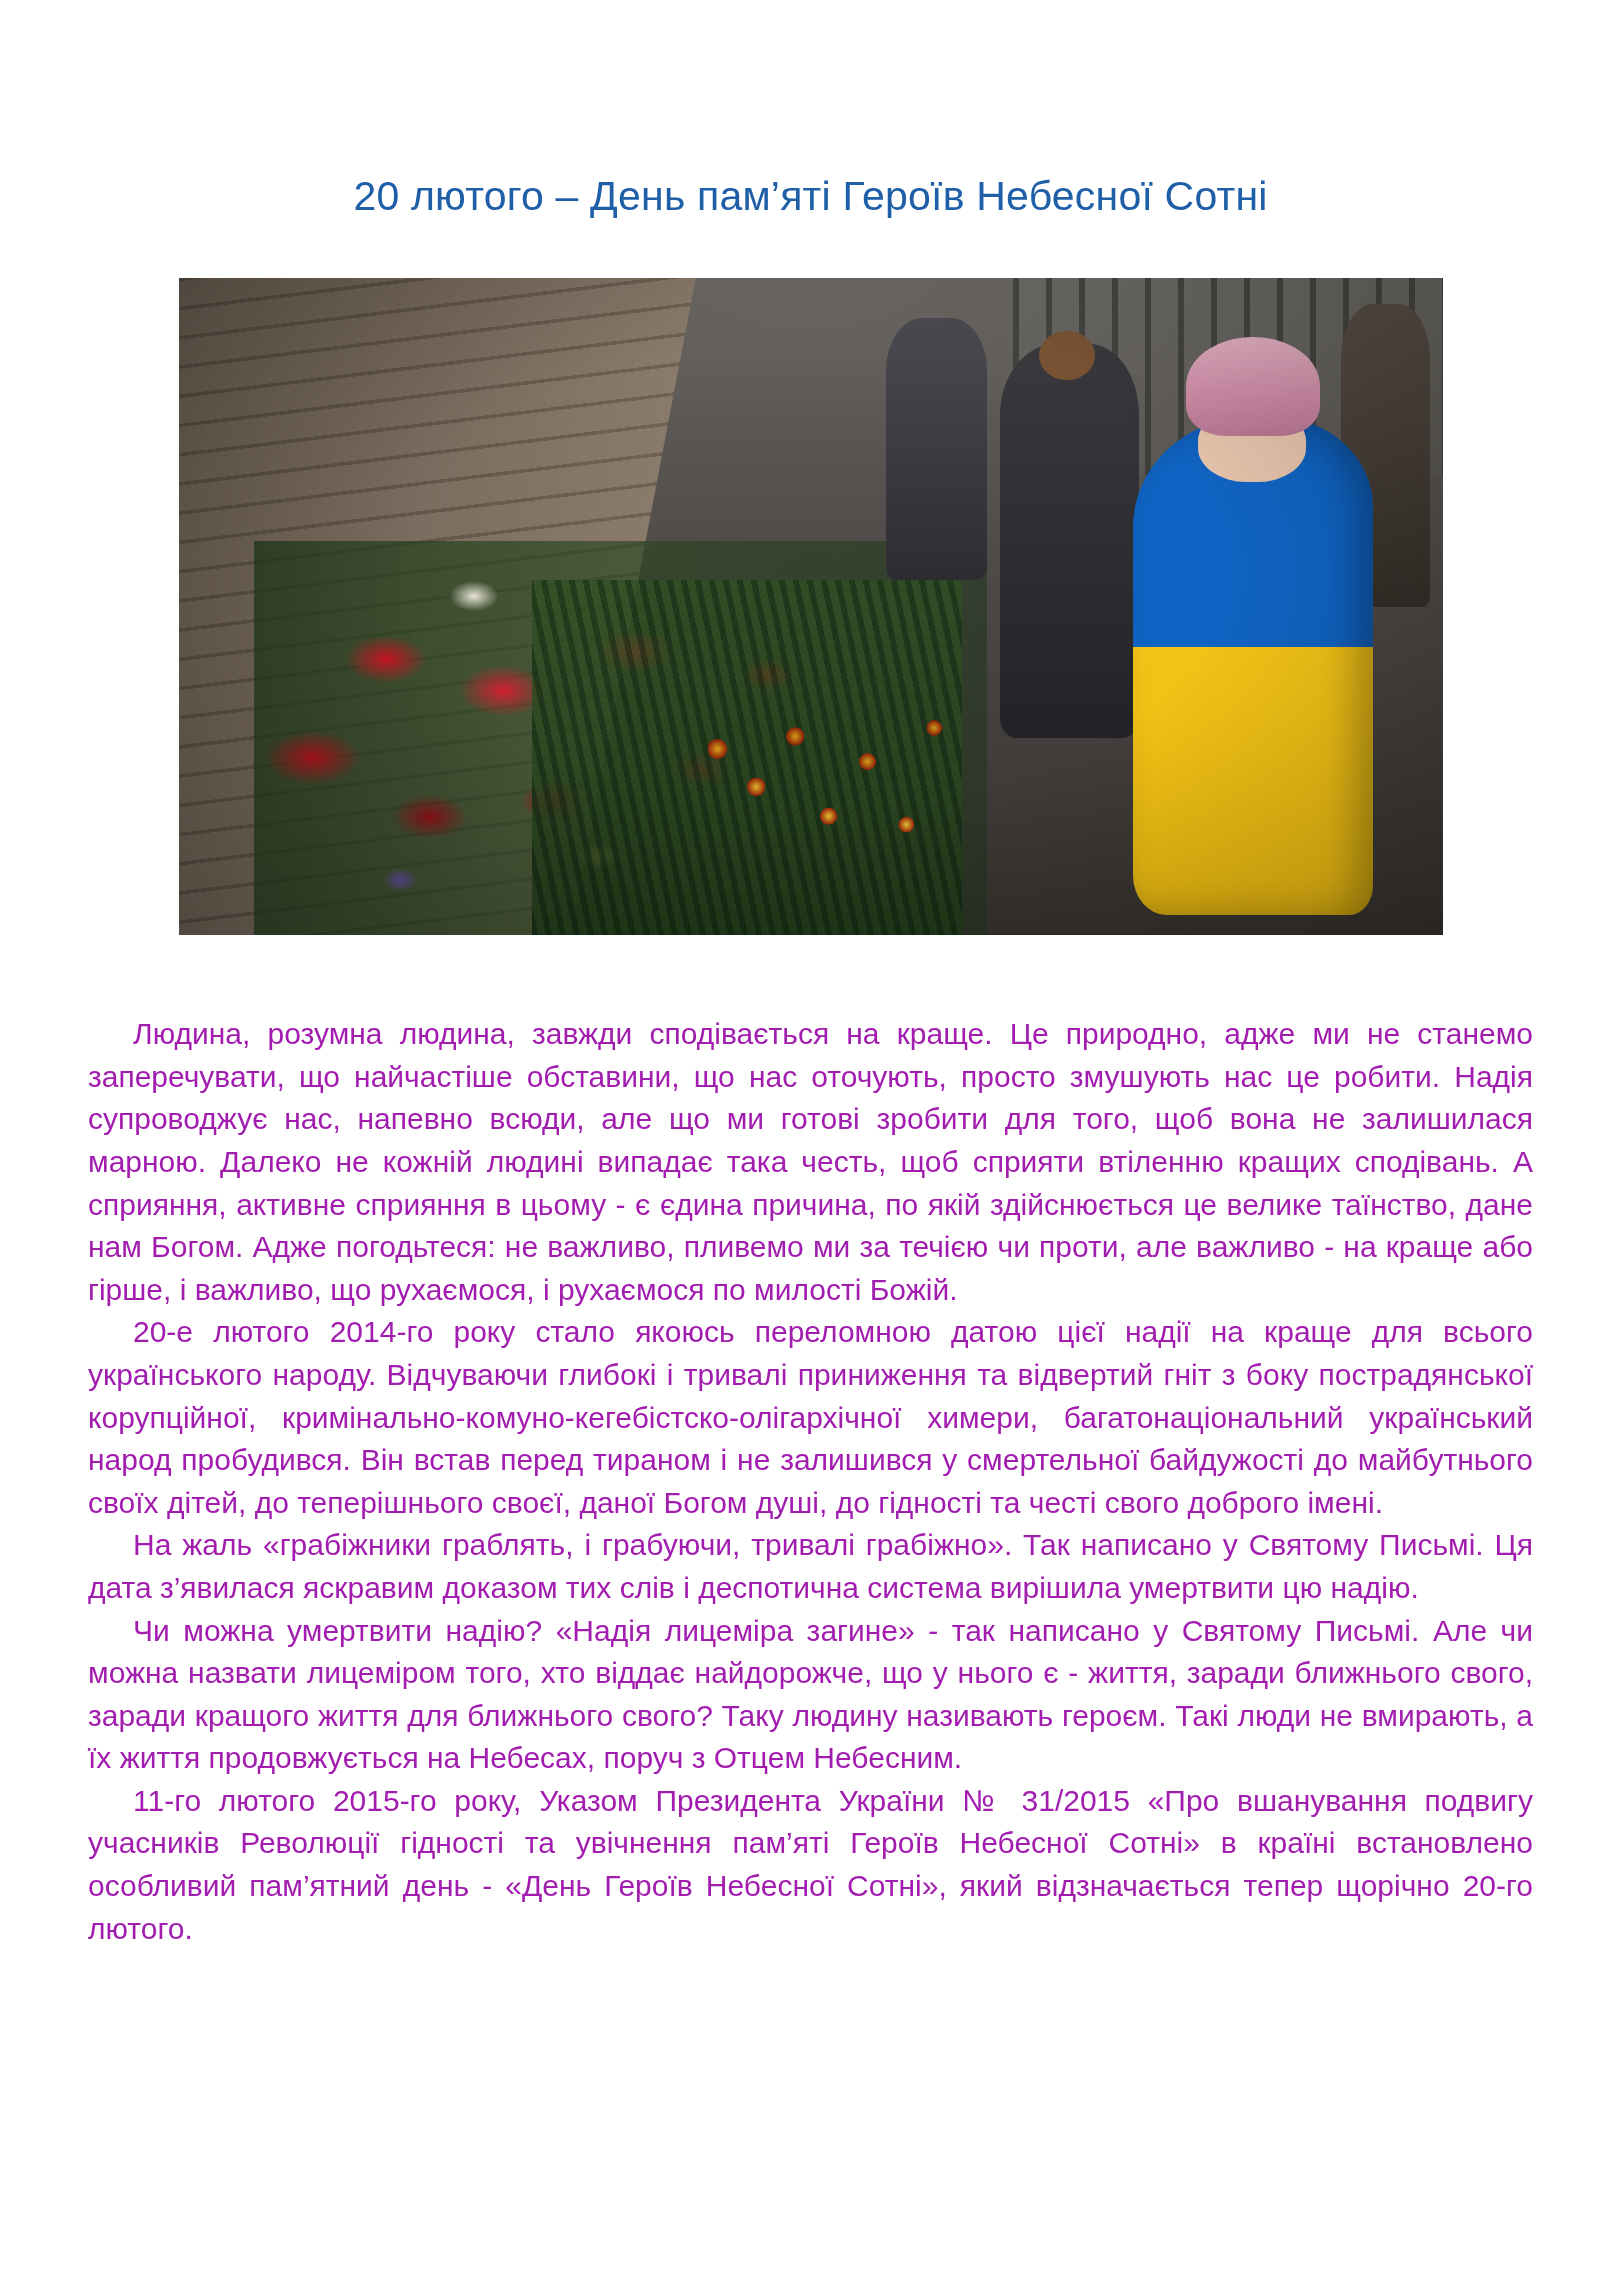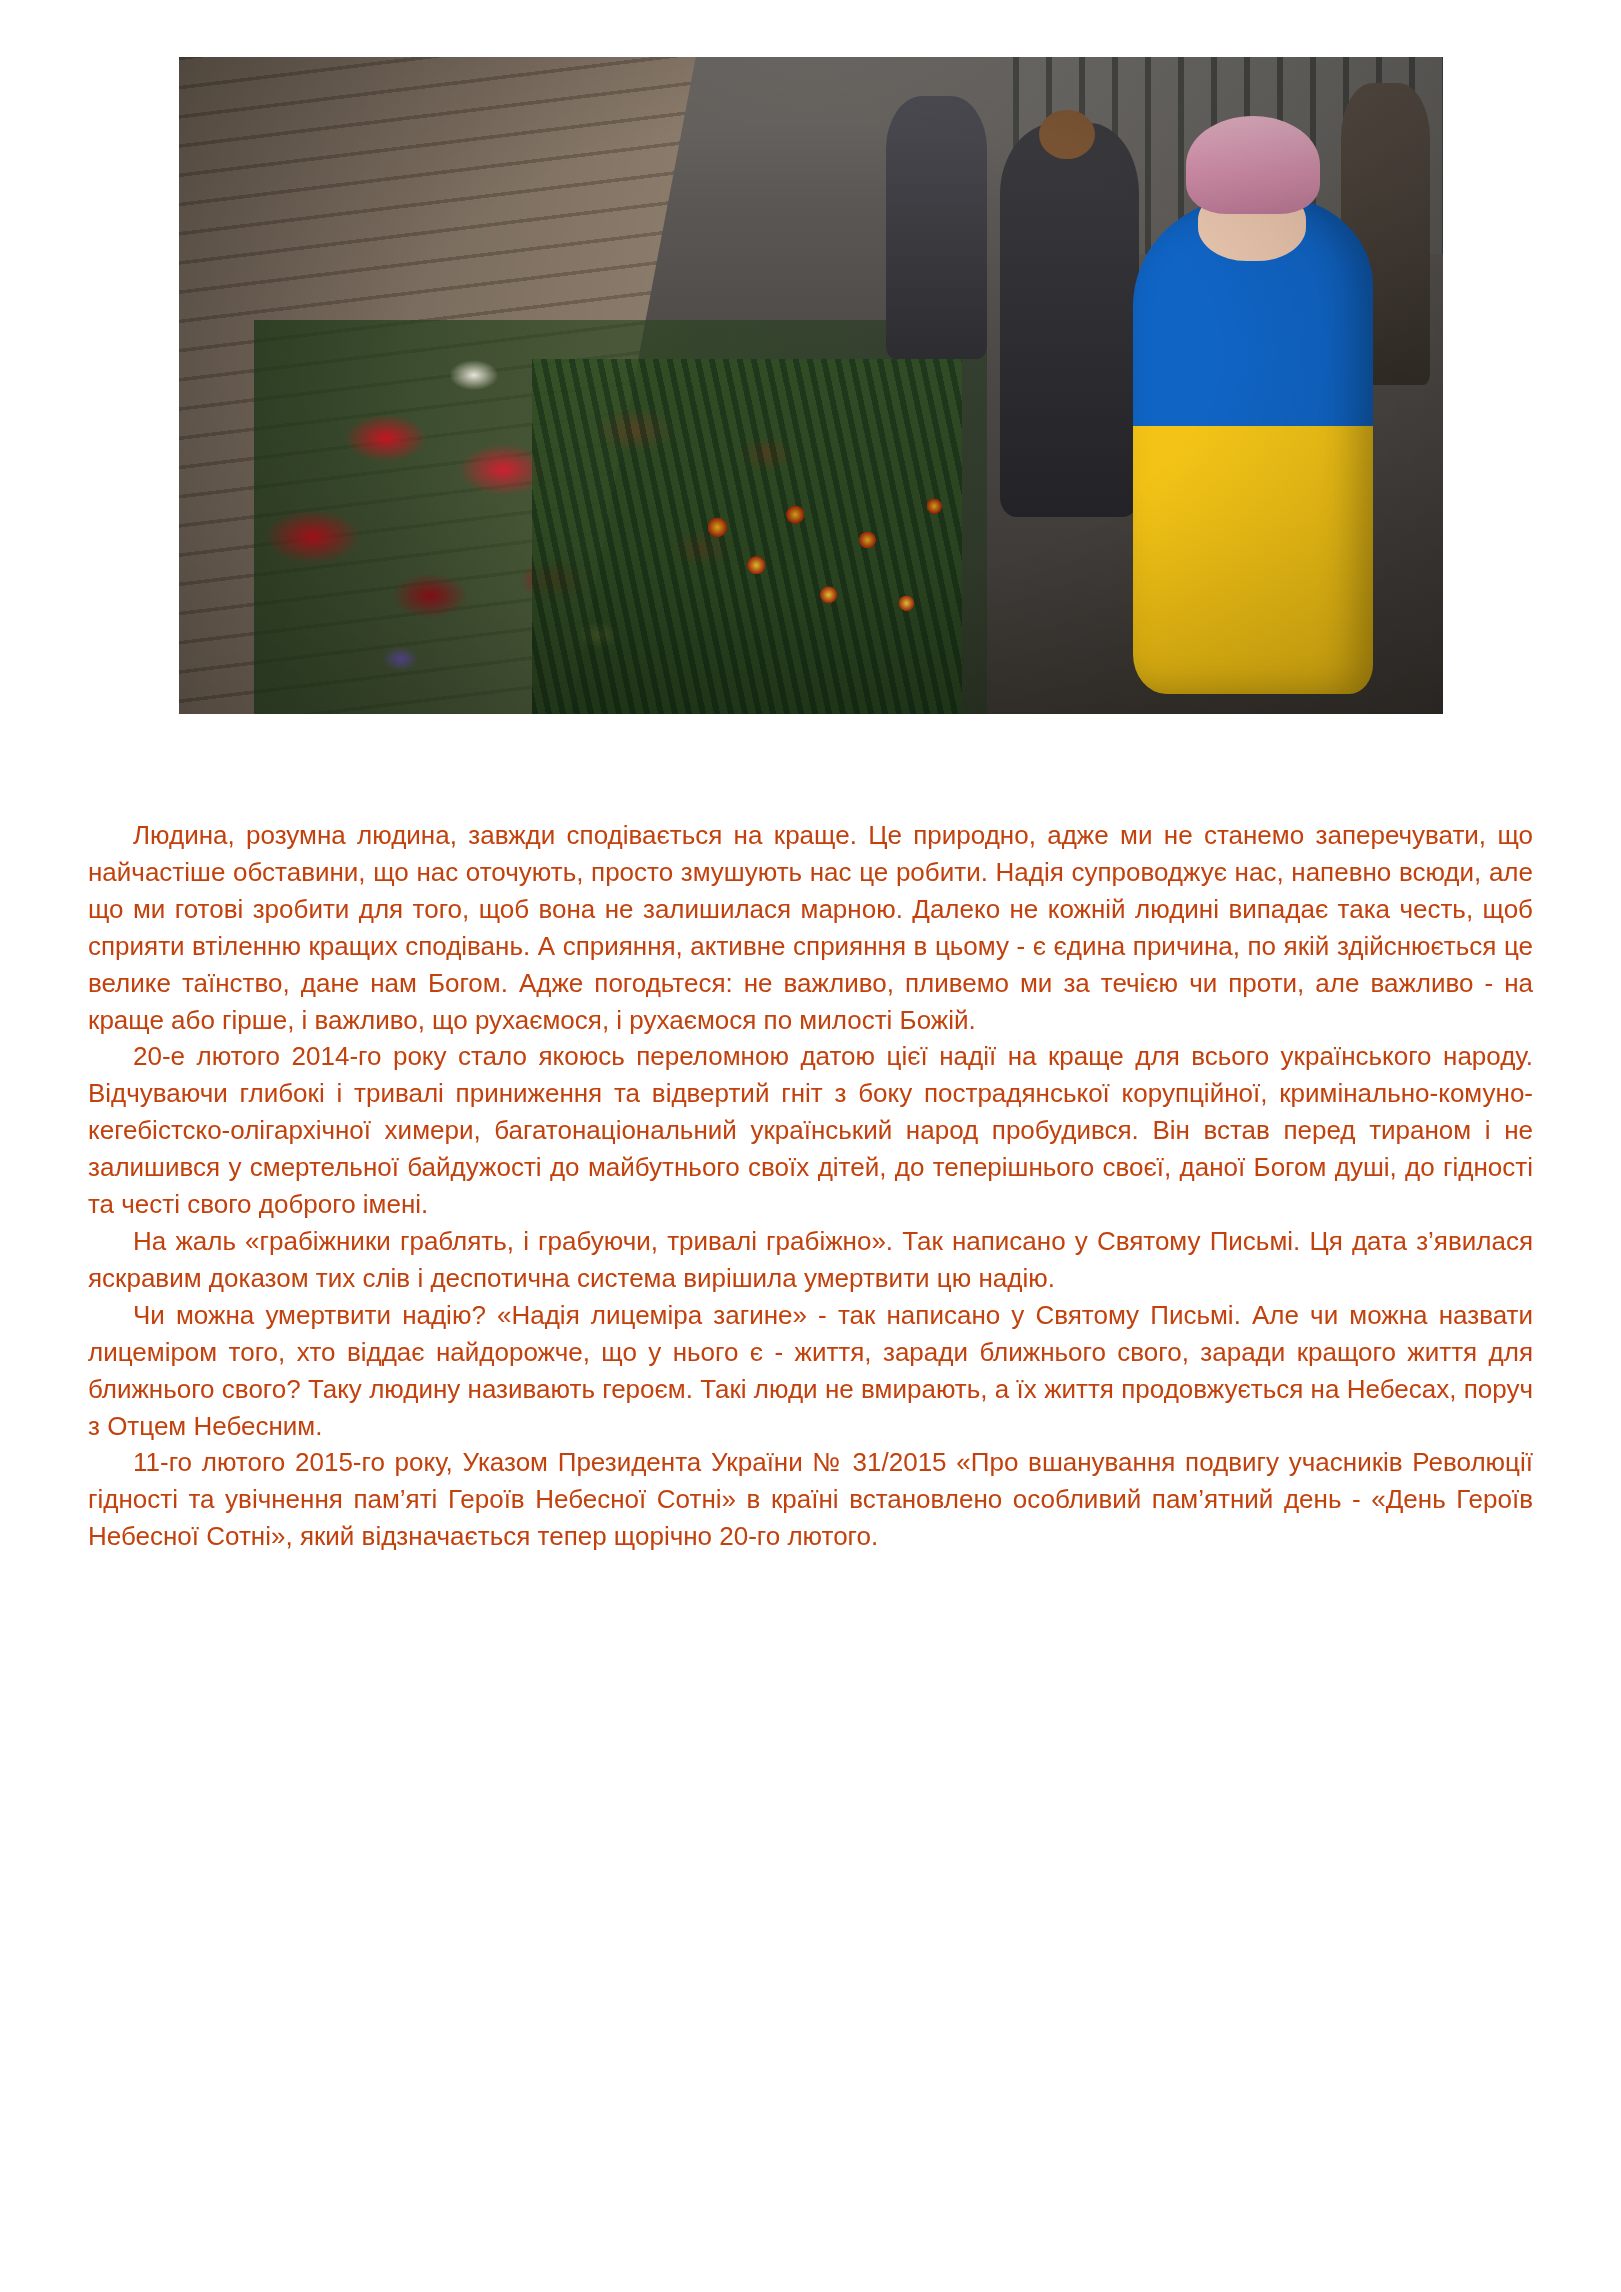--- a/index.html
+++ b/index.html
@@ -212,36 +212,37 @@
       repeating-linear-gradient(90deg, rgba(40,44,40,0.55) 0 5.9px, rgba(120,126,118,0.12) 5.9px 33px);
   }
   .ph-vignette {
     position: absolute;
     inset: 0;
     background: radial-gradient(ellipse at 50% 45%, rgba(0,0,0,0) 45%, rgba(0,0,0,0.28) 100%);
   }
 
   
   .body-text {
-    margin-top: 103px;
-    font-size: 26px;
+    margin-top: 78px;
+    font-size: 30px;
     line-height: 1.42;
     text-align: justify;
-    color: #c2410c;
+    color: #a21caf;
   }
   .body-text p {
     margin: 0;
     text-indent: 45px;
   }
 </style>
 </head>
 <body>
 
 <div class="page">
 
+  <h1 class="doc-title">20 лютого – День пам’яті Героїв Небесної Сотні</h1>
 
   <figure class="photo-wrap" style="margin-left:auto;margin-right:auto;">
     <div class="photo">
       <div class="ph-bg"></div>
       <div class="ph-rail"></div>
       <div class="ph-wall"></div>
       <div class="ph-wall-shadow"></div>
       <div class="ph-flowers"></div>
       <div class="ph-greens"></div>
       <div class="ph-candles"></div>

